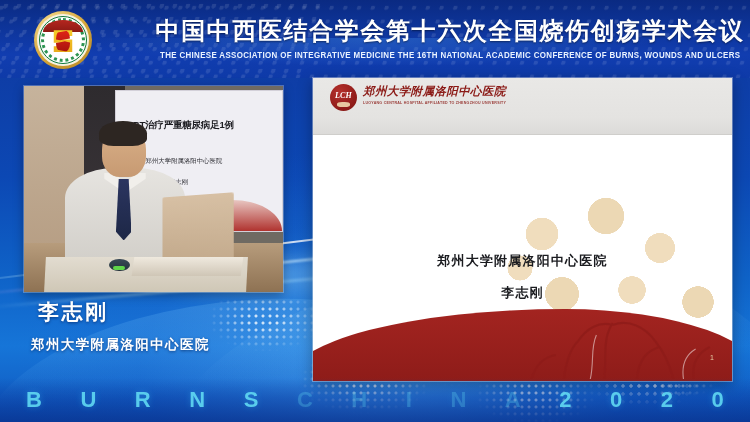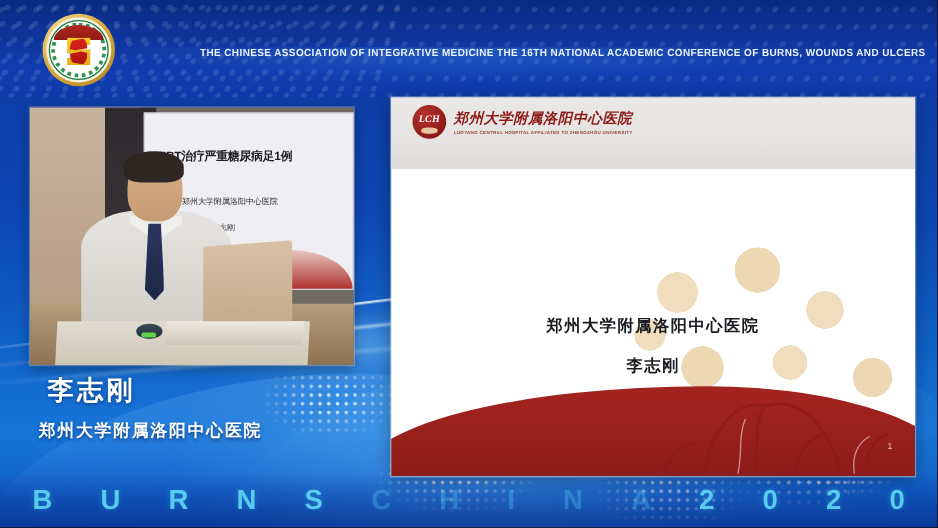--- a/index.html
+++ b/index.html
@@ -246,21 +246,21 @@
   #slide {
     position:absolute; left:313px; top:78px; width:419px; height:303px;
     background:#ffffff; overflow:hidden;
     box-shadow:0 0 0 1px rgba(255,255,255,0.35), 0 4px 14px rgba(0,0,0,0.35);
   }
   #sl-head {
     position:absolute; left:0; top:0; width:100%; height:57px;
     background:linear-gradient(180deg,#e9e8e6 0%,#e4e3e1 70%,#dcdbd9 100%);
     border-bottom:1px solid #cfcecb;
   }
-  #sl-logo { position:absolute; left:17px; top:6px; display:flex; align-items:center; gap:6px; }
+  #sl-logo { position:absolute; left:17px; top:6px; display:flex; gap:6px; }
   #sl-logo .circ {
     position:relative; width:27px; height:27px; border-radius:50%;
     background:radial-gradient(circle at 36% 30%, #b5302c, #8e1b18 70%, #761411 100%);
   }
   #sl-logo .circ .lch {
     position:absolute; left:50%; top:42%; transform:translate(-50%,-50%);
     color:#fff; font-size:8px; font-weight:bold; font-style:italic; letter-spacing:0.2px;
     font-family:"Liberation Serif",serif;
   }
   #sl-logo .circ .base {
@@ -359,20 +359,21 @@
       <div class="disc"></div>
       <div class="wreath"></div>
       <div class="topband"></div>
       <div class="sfig">
         <div class="yel"></div>
         <div class="red"></div>
       </div>
     </div>
 
     <div id="hdr-titles">
+      <div id="hdr-cn">中国中西医结合学会第十六次全国烧伤创疡学术会议</div>
       <div id="hdr-en">THE CHINESE ASSOCIATION OF INTEGRATIVE MEDICINE  THE 16TH NATIONAL ACADEMIC CONFERENCE OF BURNS, WOUNDS AND ULCERS</div>
     </div>
   </div>
 
   <div id="video">
     <div id="v-wallR"></div>
     <div id="v-wallDark"></div>
 
     <div id="v-screen">
       <div id="v-scr-title">MEBT治疗严重糖尿病足1例</div>

